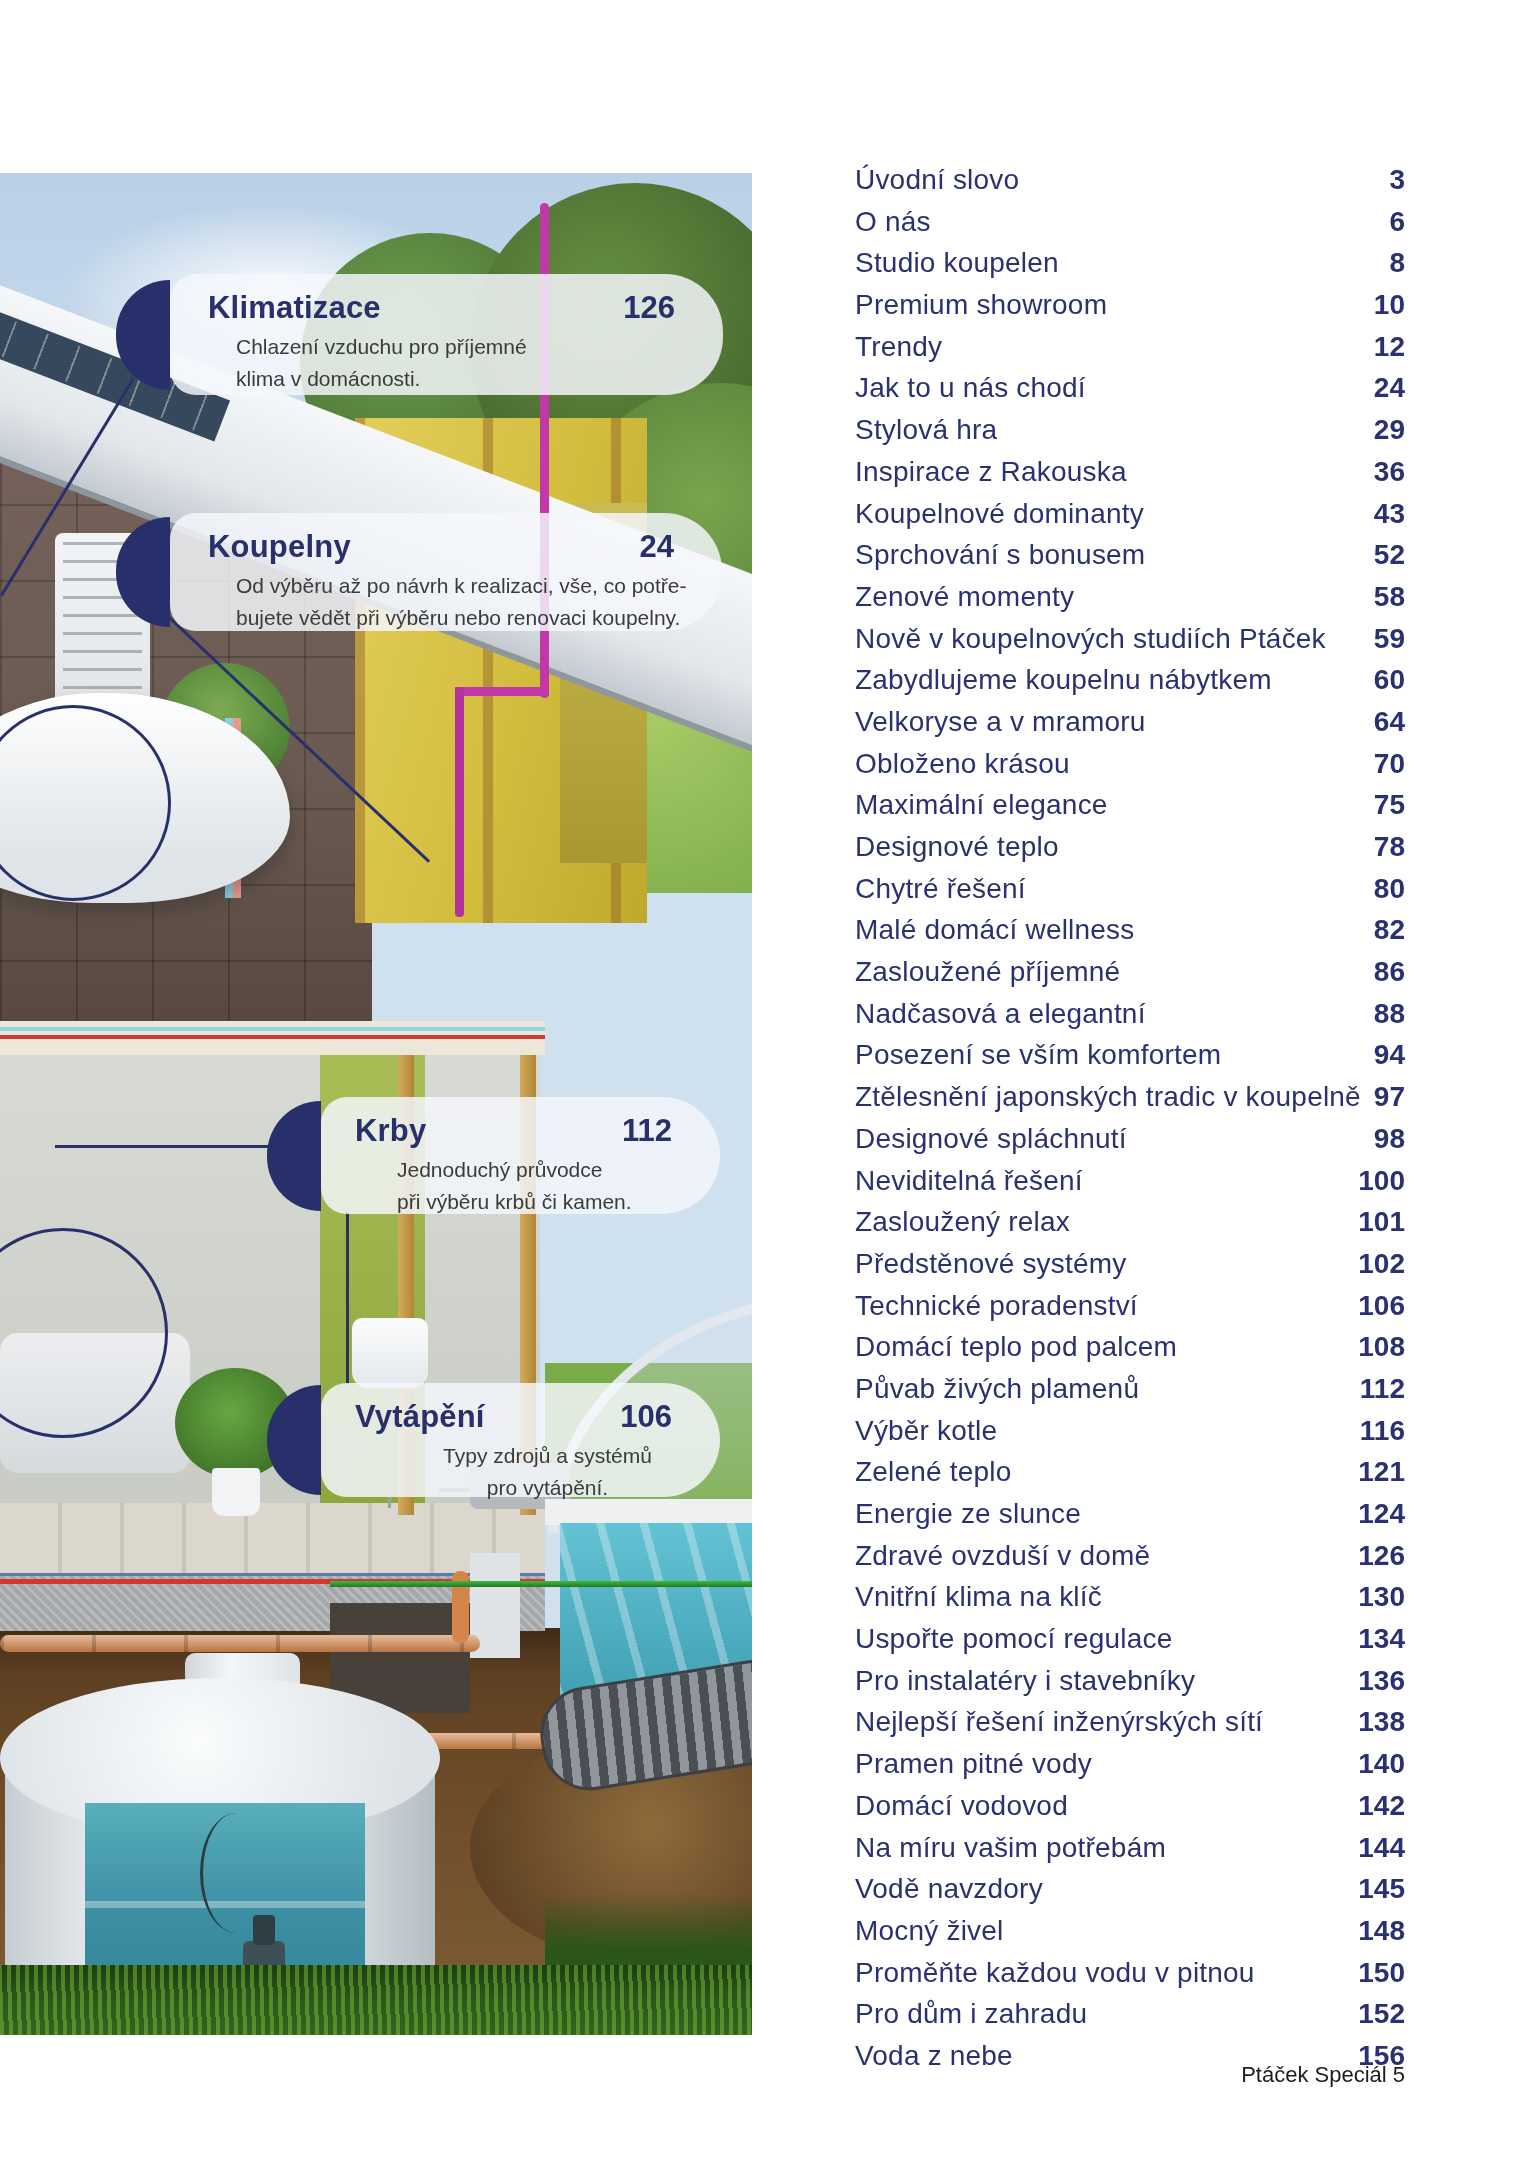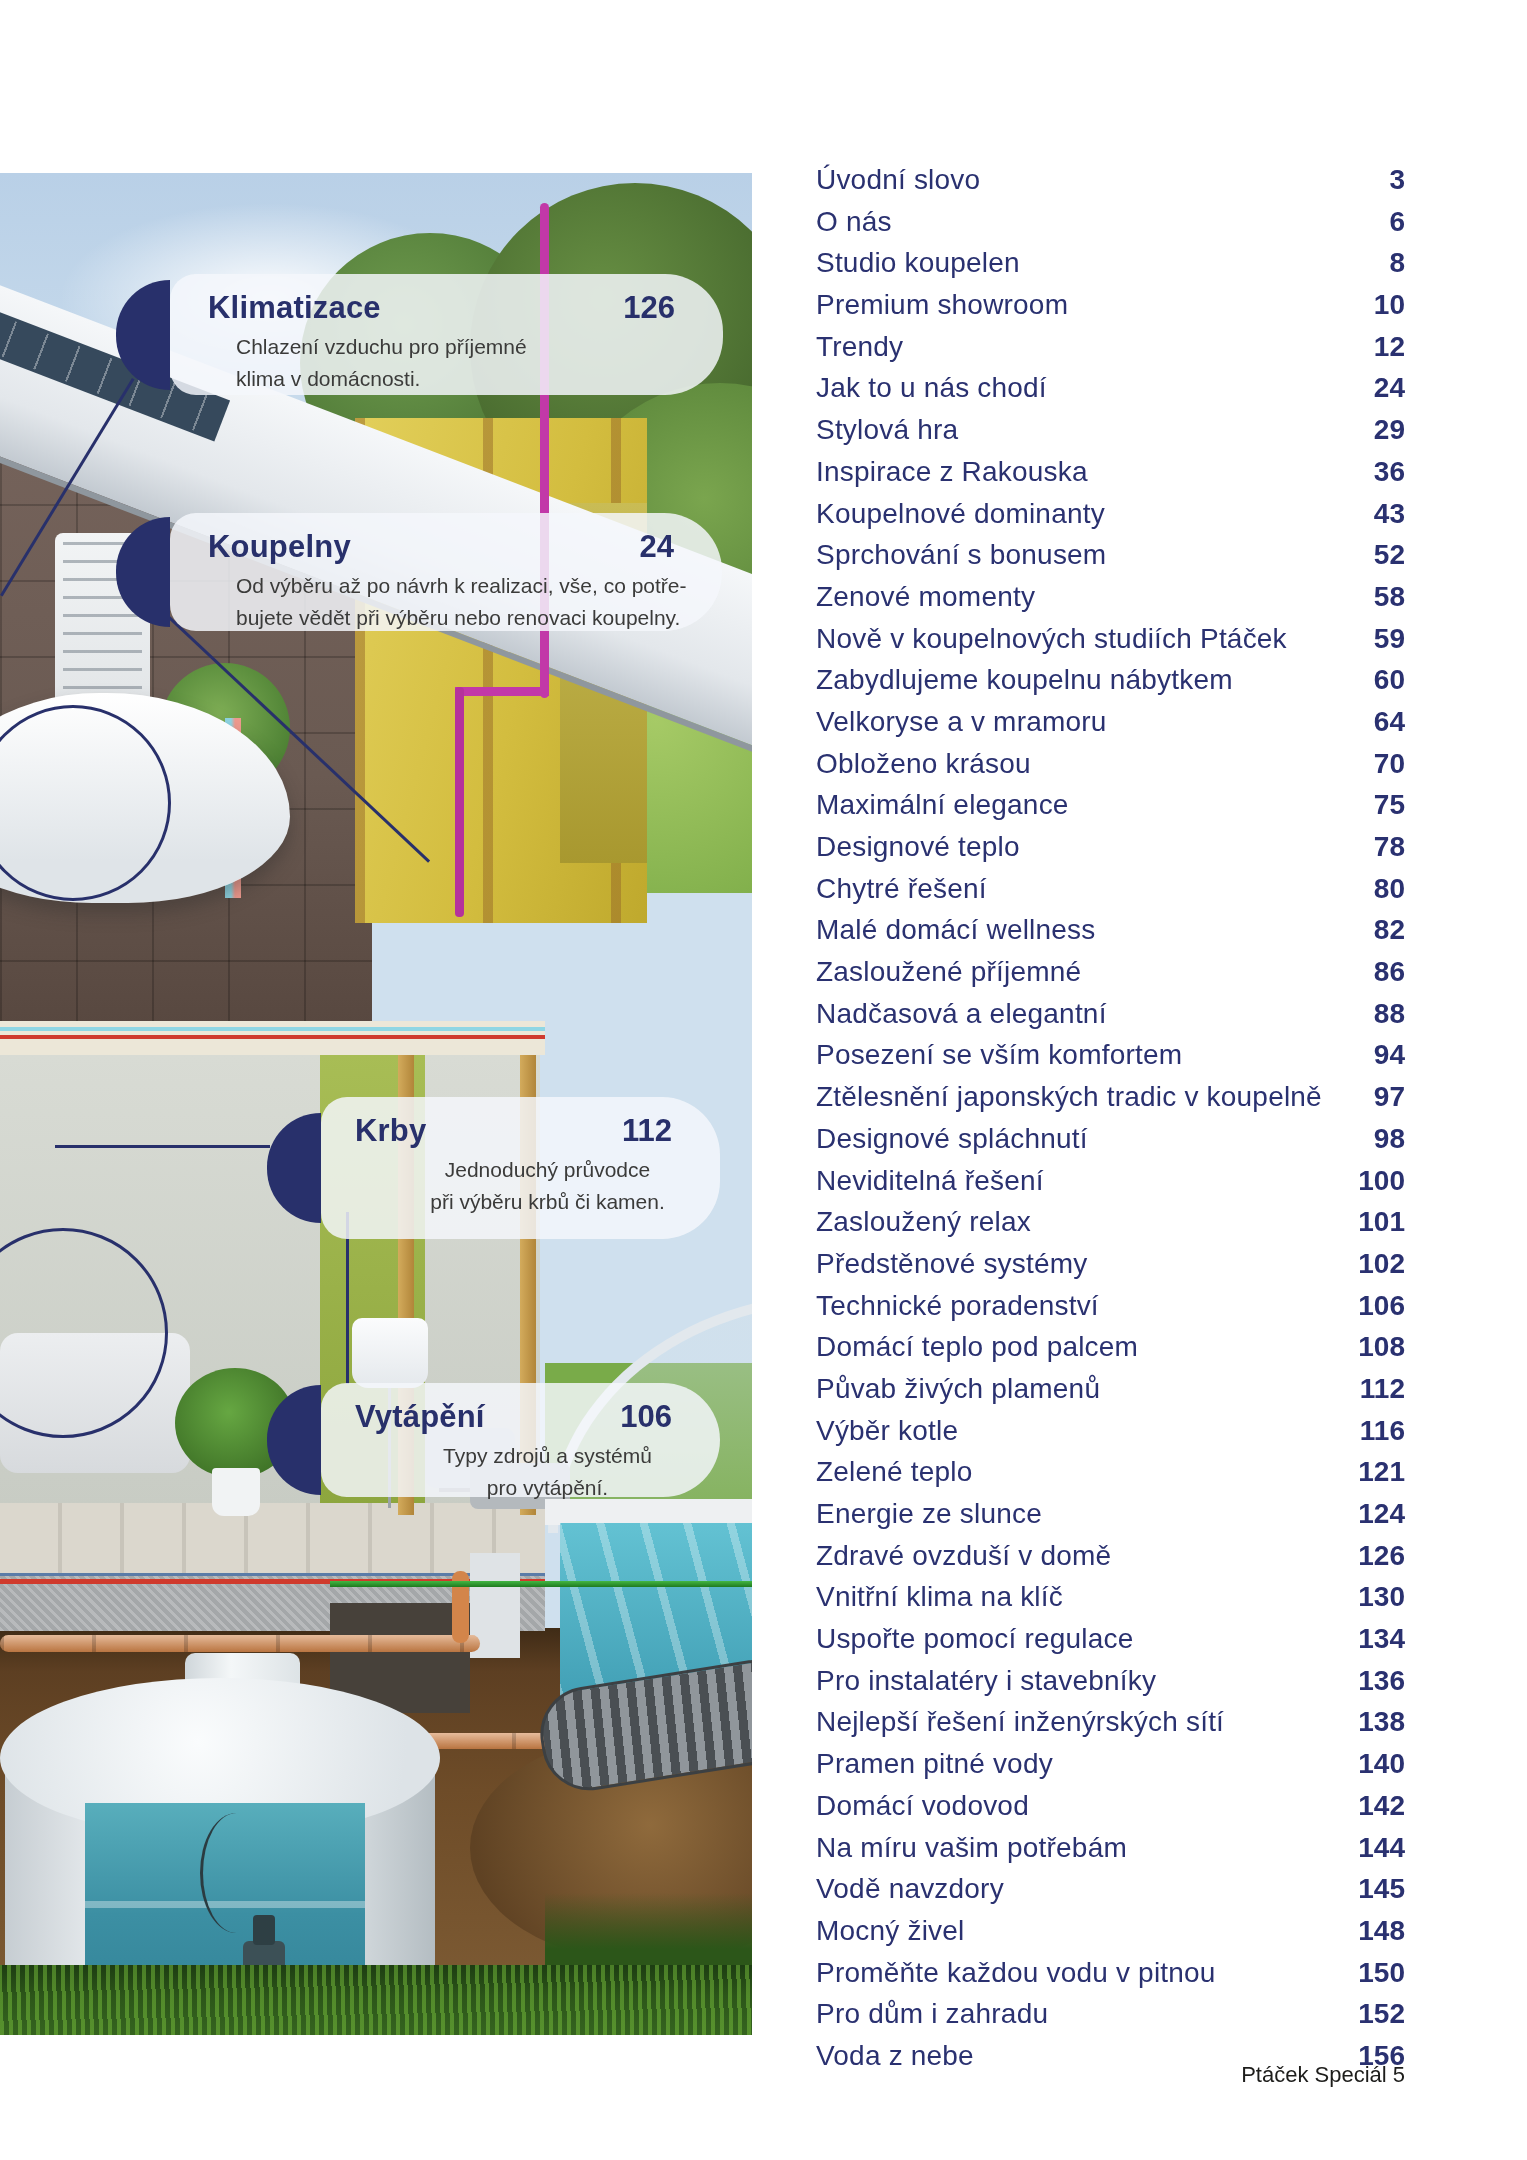--- a/index.html
+++ b/index.html
@@ -134,27 +134,27 @@
   .callout .bulge{position:absolute;left:-54px;top:calc(50% - 55px);width:54px;height:110px;
     background:#28306b;border-radius:55px 0 0 55px;}
   .callout .trow{display:flex;align-items:baseline;padding:16px 48px 0 38px;}
   .callout.c3 .trow,.callout.c4 .trow{padding-left:34px;}
   .callout .title{font-size:31px;font-weight:700;color:#28306b;letter-spacing:.2px;}
   .callout .pnum{margin-left:auto;font-size:31px;font-weight:700;color:#28306b;}
   .callout .body{padding:5px 22px 0 38px;font-size:21px;line-height:32px;color:#3b3b3a;white-space:pre-line;margin-left:28px;}
   .callout.c3 .body,.callout.c4 .body{padding-left:48px;}
   .c1{left:170px;top:274px;width:553px;height:121px;}
   .c2{left:170px;top:513px;width:552px;height:118px;}
-  .c3{left:321px;top:1097px;width:399px;height:142px;text-align:center;}
+  .c3{left:321px;top:1097px;width:399px;height:117px;}
   .c4{left:321px;top:1383px;width:399px;height:114px;text-align:center;}
 
   
   .toc{position:absolute;left:816px;top:164px;width:589px;z-index:5;}
   .toc-row{display:flex;align-items:baseline;height:41.7px;}
-  .toc-label{font-size:28px;color:#2a3170;letter-spacing:.2px;white-space:nowrap;}
+  .toc-label{font-size:28px;color:#2a3170;letter-spacing:.2px;white-space:nowrap;margin-left:39px;}
   .toc-page{margin-left:auto;font-size:28px;font-weight:700;color:#2a3170;}
 
   .footer{position:absolute;left:816px;top:2062px;width:589px;text-align:right;
     font-size:22px;color:#1d1d1b;z-index:5;}
 </style>
 </head>
 <body>
 
 <div class="page">
 

